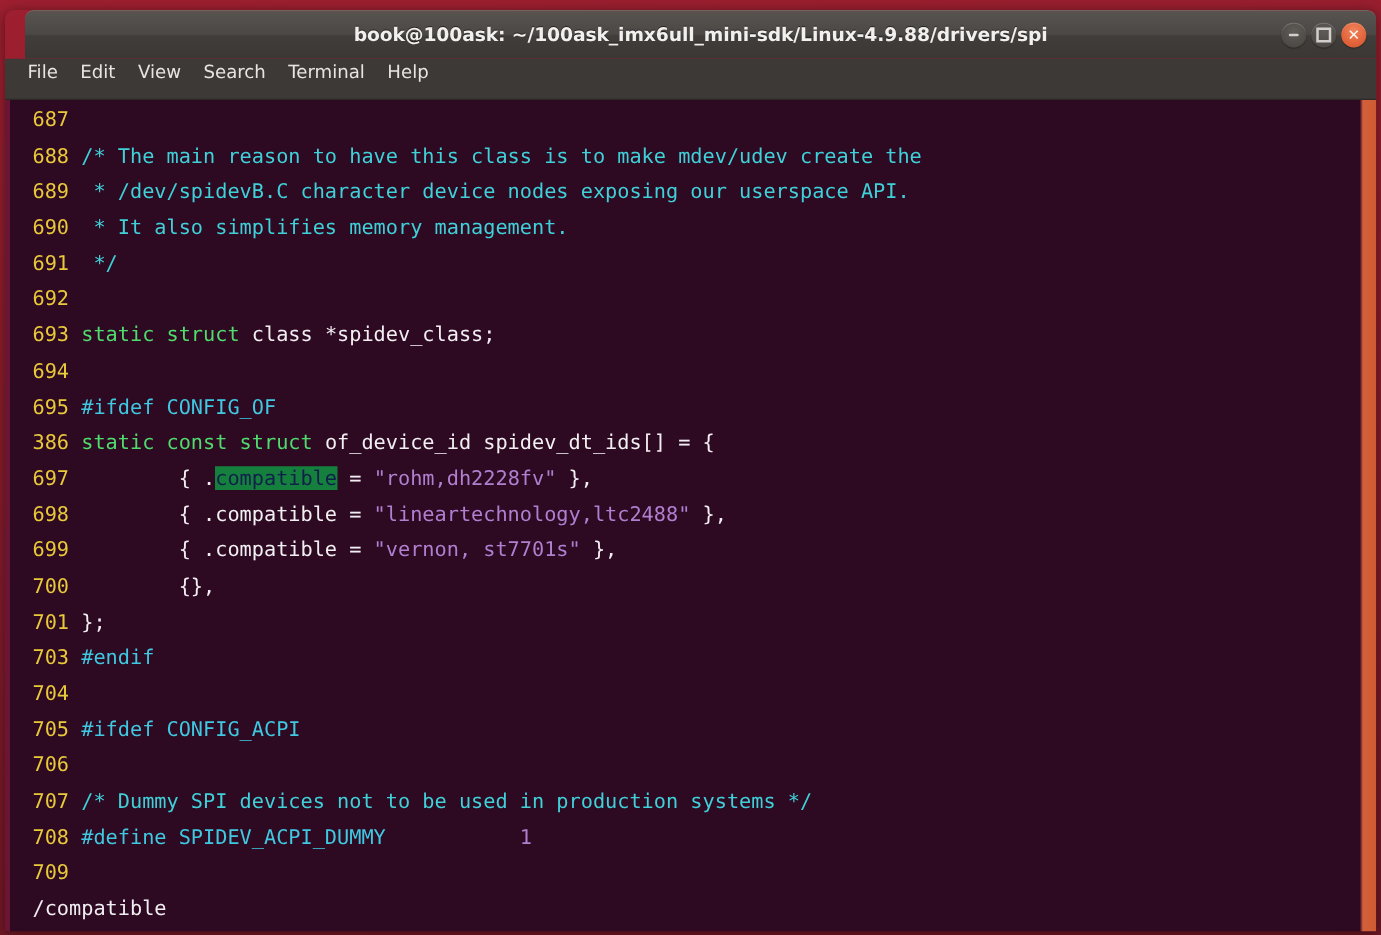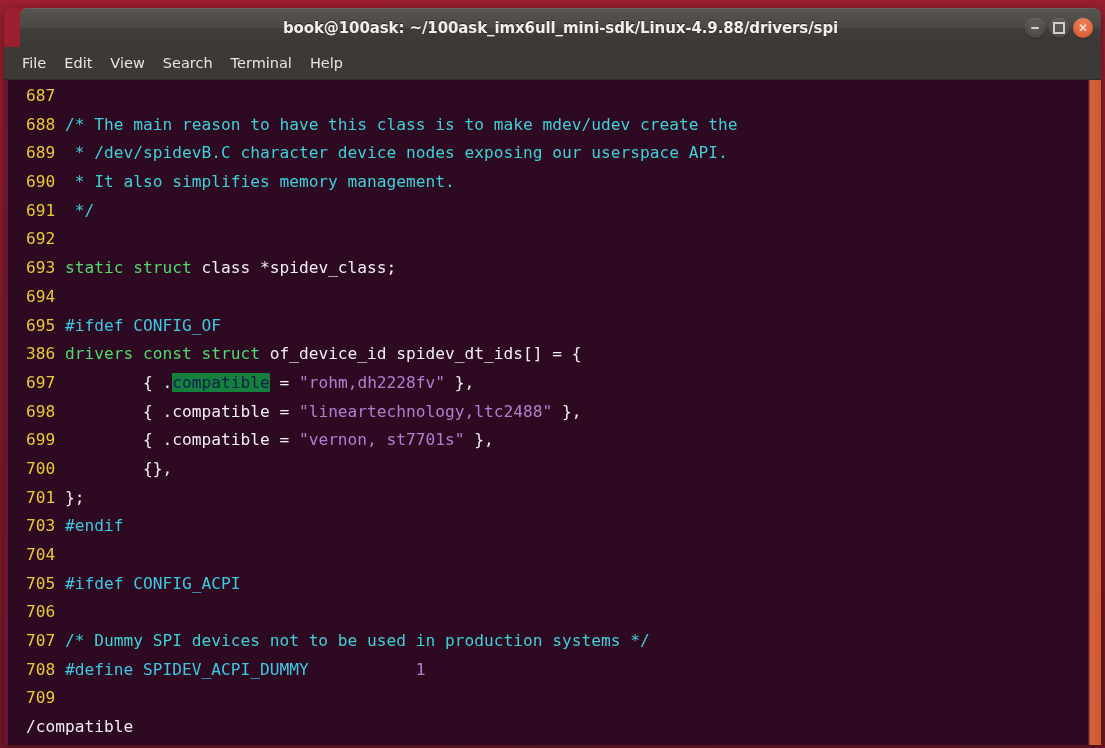--- a/index.html
+++ b/index.html
@@ -84,21 +84,21 @@
   }
   .wbtn.close .glyph { color: #fdf6f2; font-size: 12px; font-weight: bold; }
   .bar-glyph { width: 8px; height: 2px; background: #d2cecb; border-radius: 1px; }
   .sq-glyph  { width: 8px; height: 8px; border: 2px solid #d2cecb; }
 
   
   #menubar {
     height: 32px;
     background: #3c3936;
     display: flex;
-    align-items: center;
+    align-items: flex-start;
     padding-left: 10px;
     gap: 2px;
     border-bottom: 1px solid #2d2a28;
   }
   .menu-item {
     color: #e7e4e1;
     font-size: 14.5px;
     padding: 3px 8px;
     border-radius: 3px;
     font-family: "DejaVu Sans", sans-serif;
@@ -204,21 +204,21 @@
         <div id="code-area">
             <div class="code-line"><span class="lno">687 </span></div>
             <div class="code-line"><span class="lno">688 </span><span class="c-comment">/* The main reason to have this class is to make mdev/udev create the</span></div>
             <div class="code-line"><span class="lno">689 </span><span class="c-comment"> * /dev/spidevB.C character device nodes exposing our userspace API.</span></div>
             <div class="code-line"><span class="lno">690 </span><span class="c-comment"> * It also simplifies memory management.</span></div>
             <div class="code-line"><span class="lno">691 </span><span class="c-comment"> */</span></div>
             <div class="code-line"><span class="lno">692 </span></div>
             <div class="code-line"><span class="lno">693 </span><span class="c-keyword">static struct</span><span class="c-plain"> class *spidev_class;</span></div>
             <div class="code-line"><span class="lno">694 </span></div>
             <div class="code-line"><span class="lno">695 </span><span class="c-prep">#ifdef CONFIG_OF</span></div>
-            <div class="code-line"><span class="lno">386 </span><span class="c-keyword">drivers const struct</span><span class="c-plain"> of_device_id spidev_dt_ids[] = {</span></div>
+            <div class="code-line"><span class="lno">386 </span><span class="c-keyword">static const struct</span><span class="c-plain"> of_device_id spidev_dt_ids[] = {</span></div>
             <div class="code-line"><span class="lno">697 </span><span class="c-plain">        { .</span><span class="c-search">compatible</span><span class="c-plain"> = </span><span class="c-string">"rohm,dh2228fv"</span><span class="c-plain"> },</span></div>
             <div class="code-line"><span class="lno">698 </span><span class="c-plain">        { .compatible = </span><span class="c-string">"lineartechnology,ltc2488"</span><span class="c-plain"> },</span></div>
             <div class="code-line"><span class="lno">699 </span><span class="c-plain">        { .compatible = </span><span class="c-string">"vernon, st7701s"</span><span class="c-plain"> },</span></div>
             <div class="code-line"><span class="lno">700 </span><span class="c-plain">        {},</span></div>
             <div class="code-line"><span class="lno">701 </span><span class="c-plain">};</span></div>
             <div class="code-line"><span class="lno">703 </span><span class="c-prep">#endif</span></div>
             <div class="code-line"><span class="lno">704 </span></div>
             <div class="code-line"><span class="lno">705 </span><span class="c-prep">#ifdef CONFIG_ACPI</span></div>
             <div class="code-line"><span class="lno">706 </span></div>
             <div class="code-line"><span class="lno">707 </span><span class="c-comment">/* Dummy SPI devices not to be used in production systems */</span></div>

